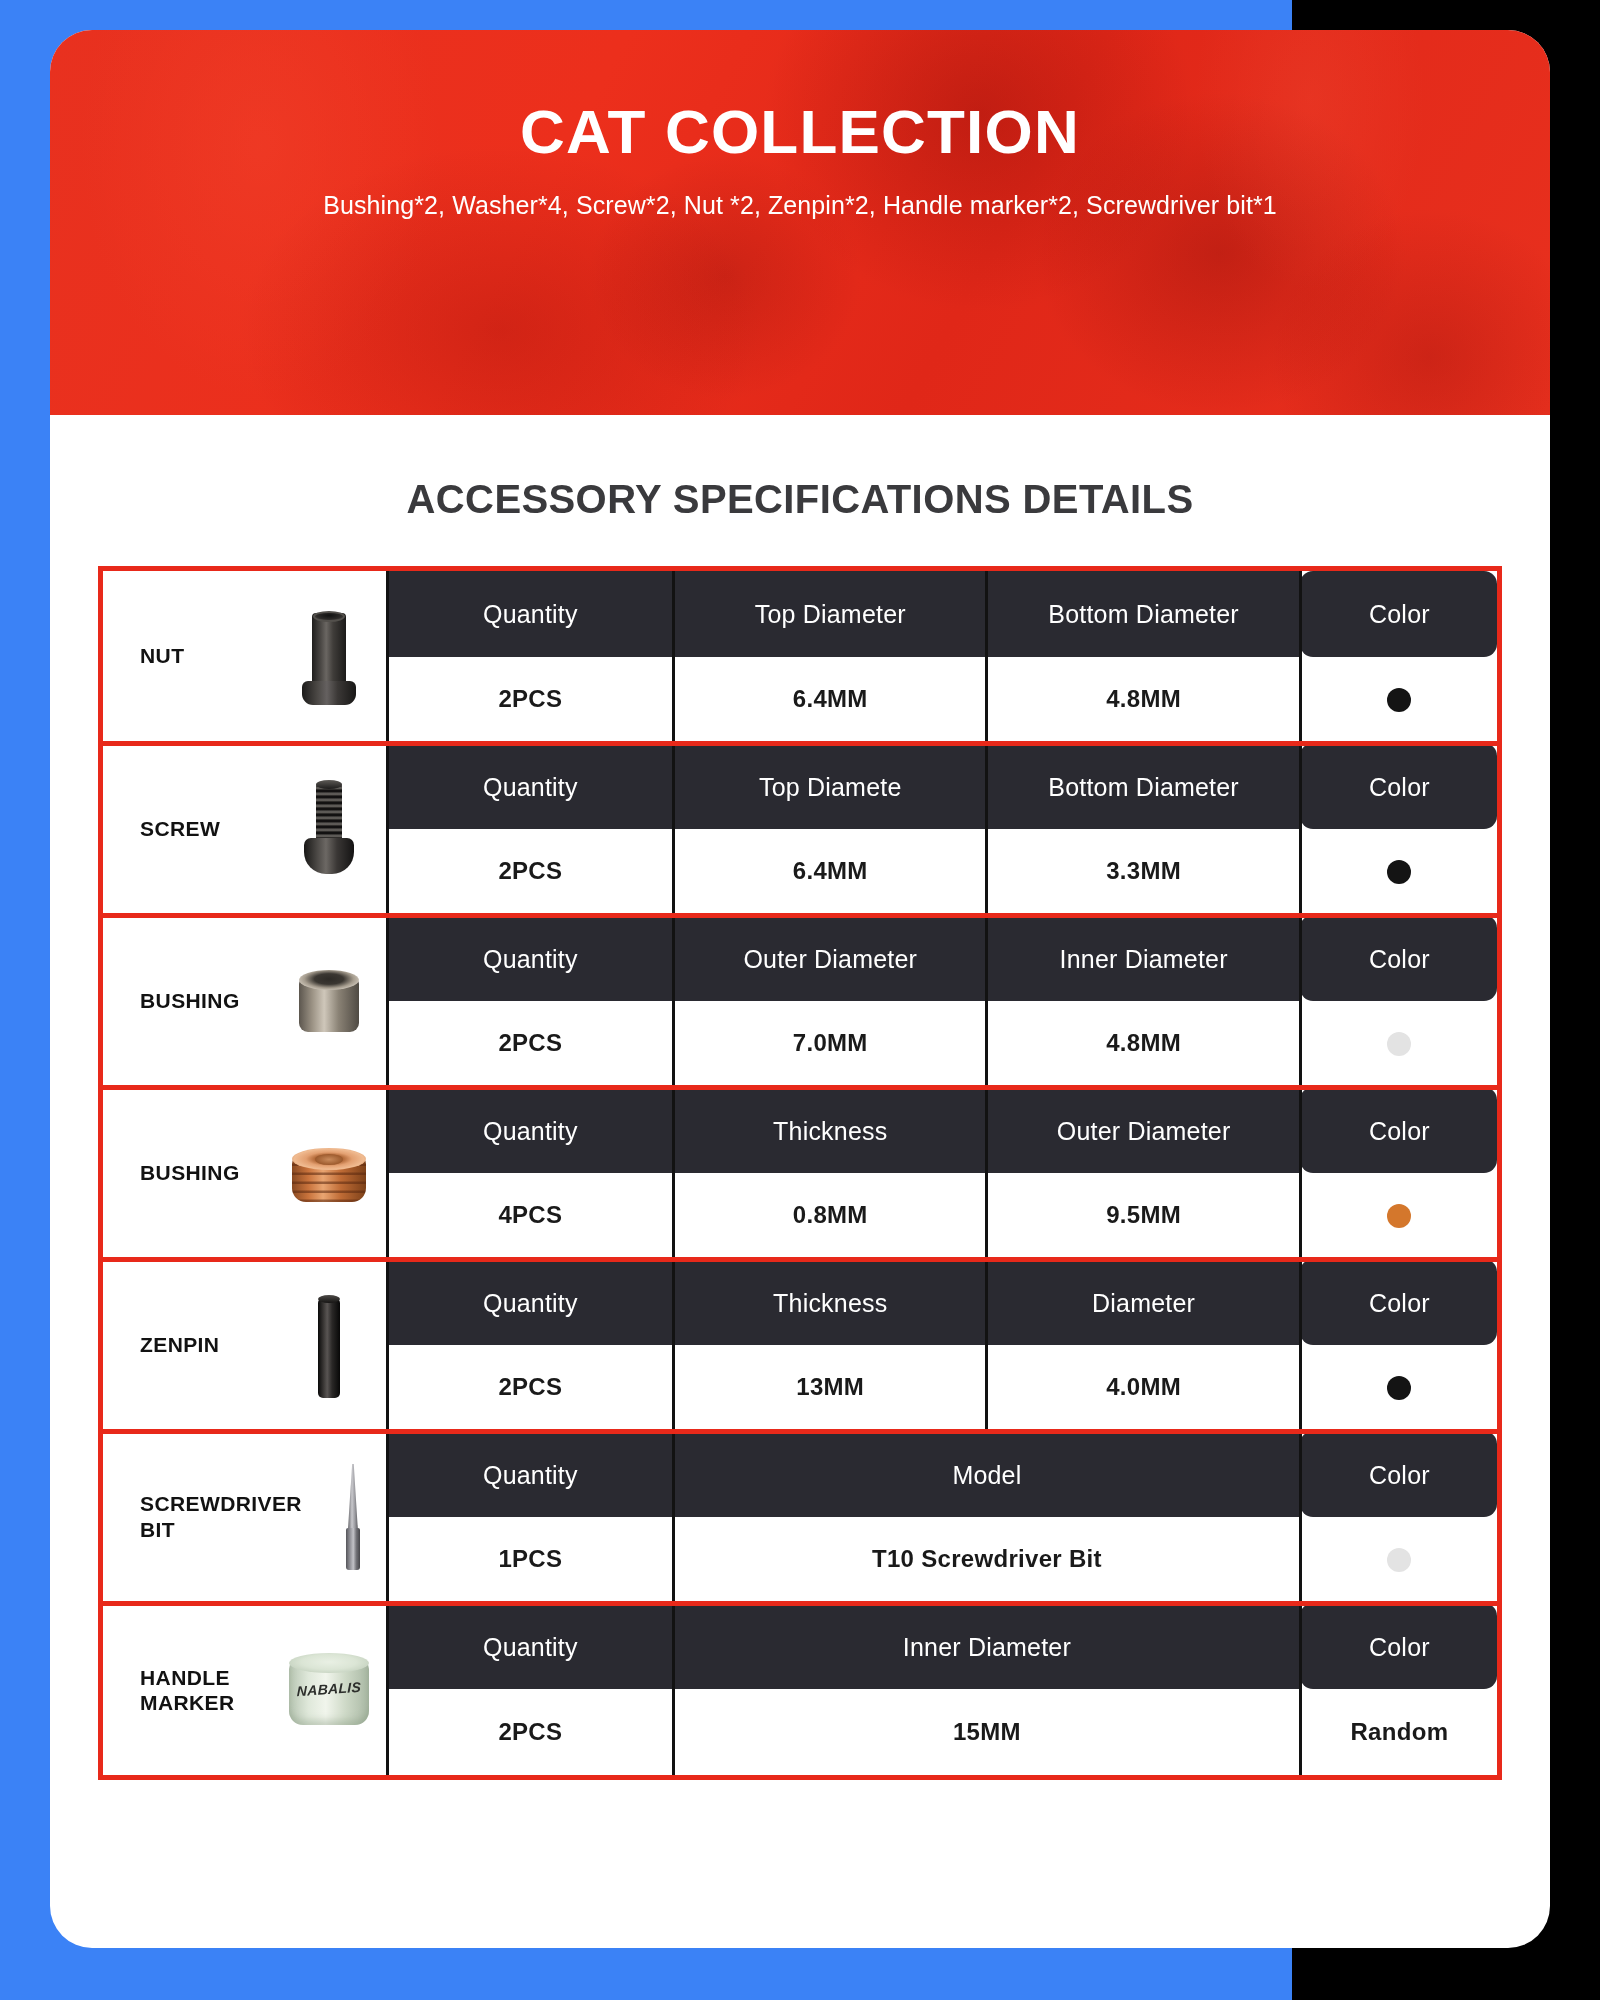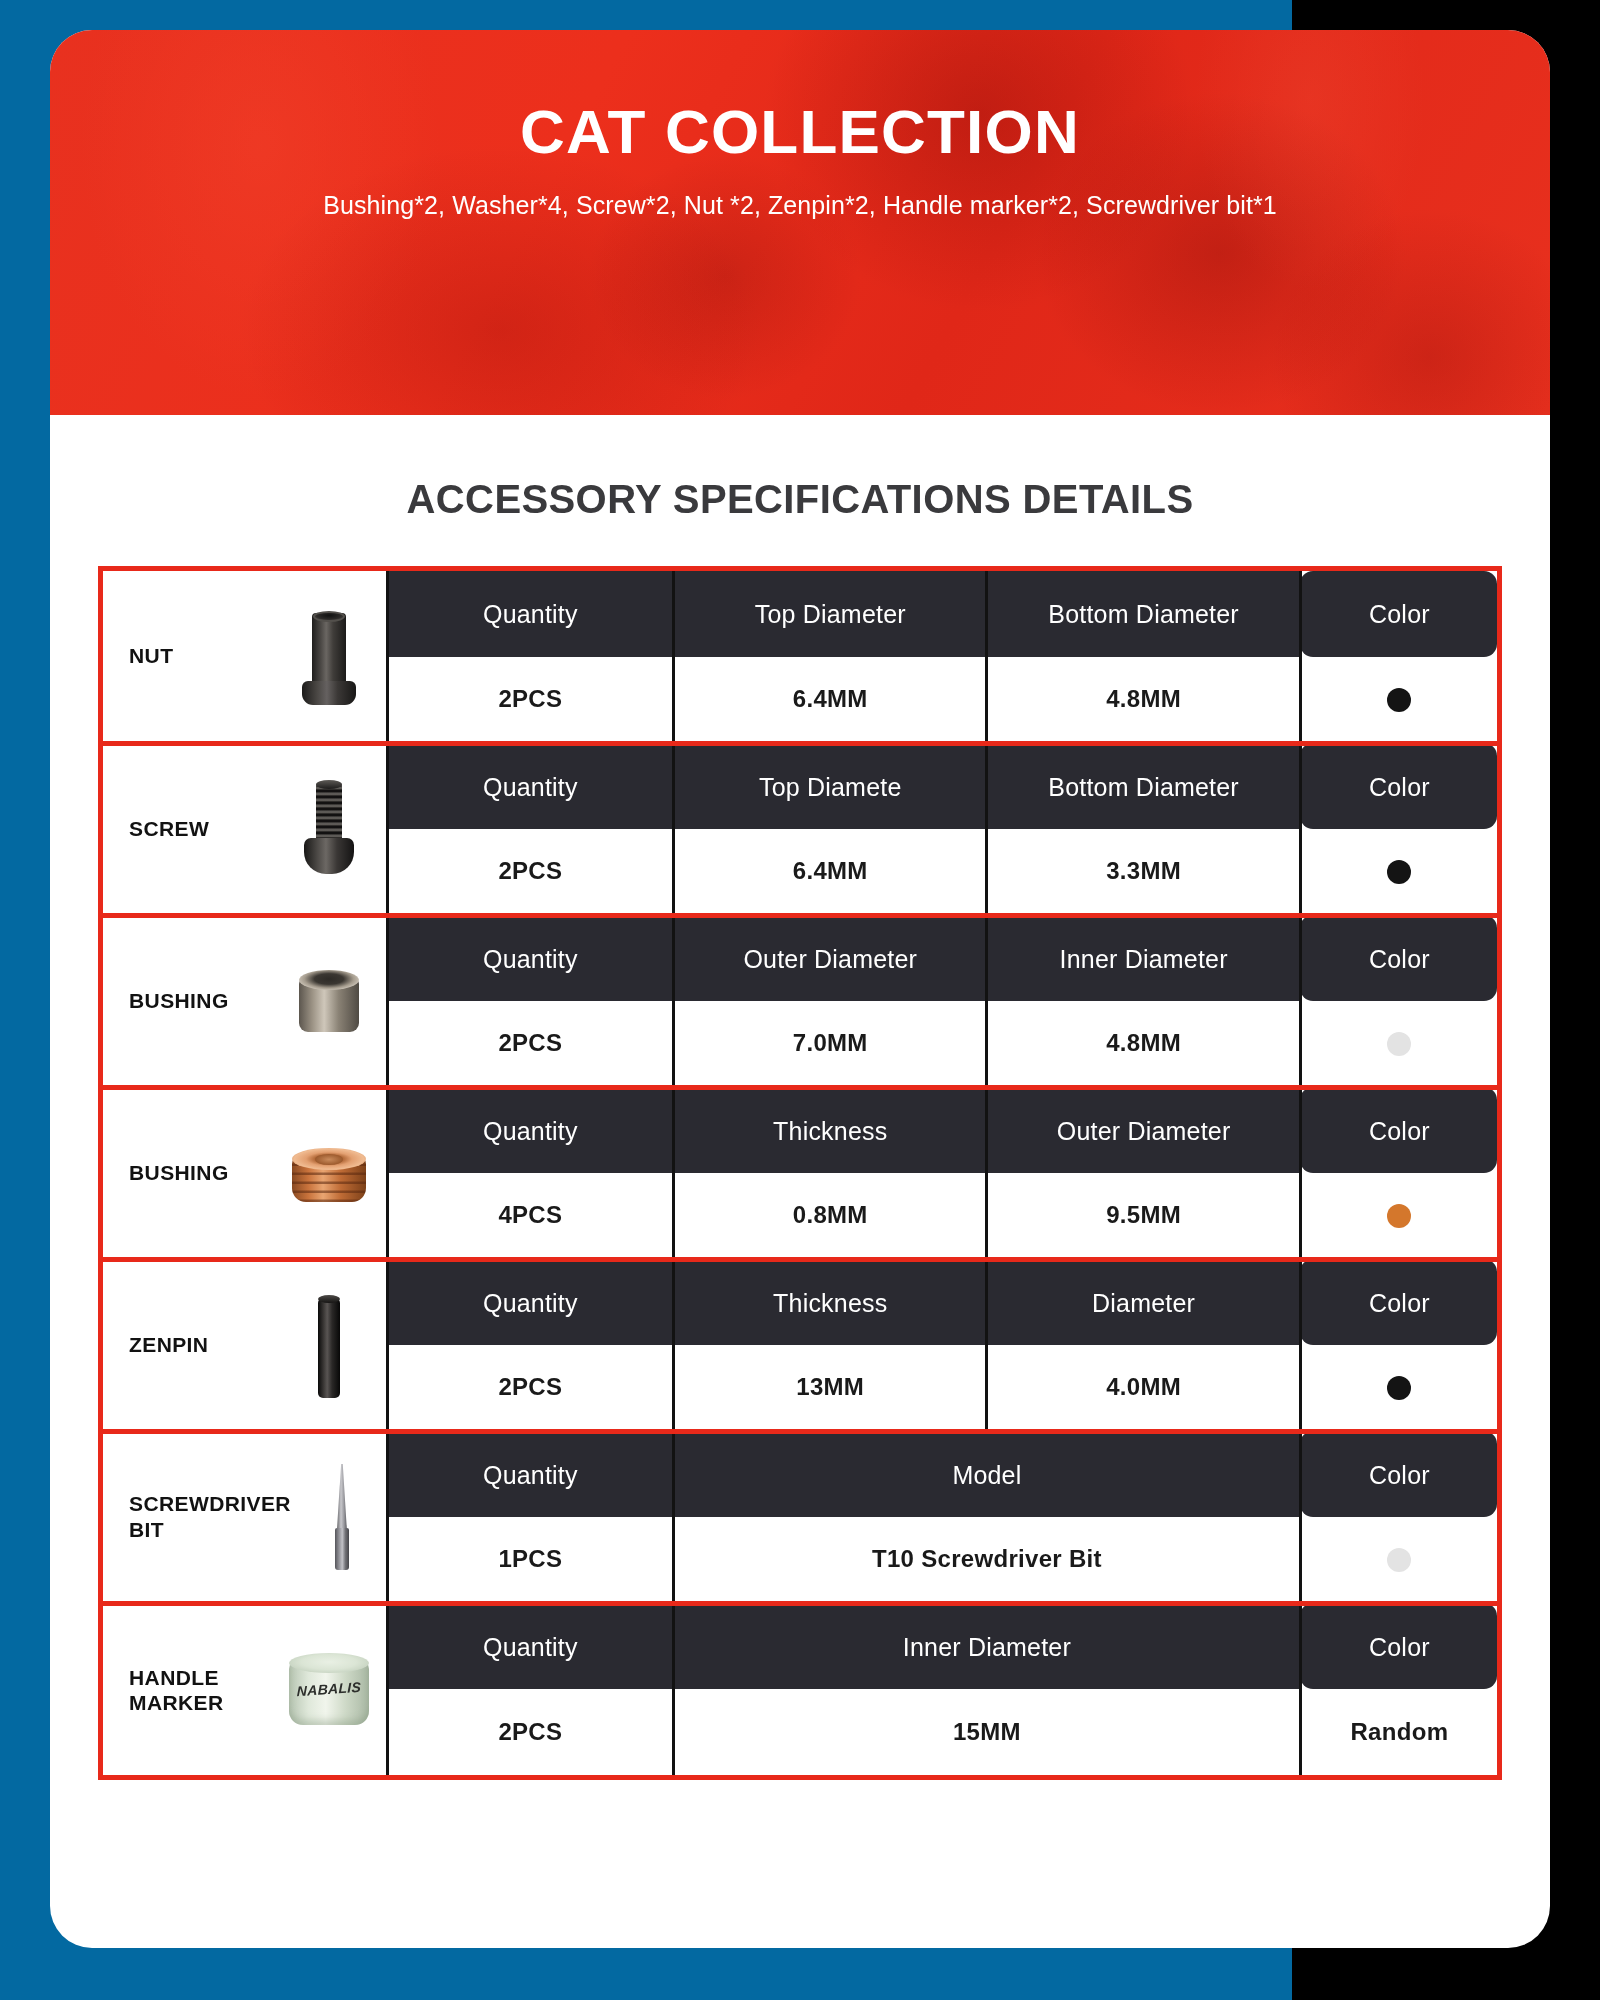--- a/index.html
+++ b/index.html
@@ -9,21 +9,21 @@
     height: 2000px;
     background: #000000;
     font-family: "Liberation Sans", sans-serif;
     overflow: hidden;
   }
 
   .page {
     position: relative;
     width: 1292px;
     height: 2000px;
-    background: #0369a1;
+    background: #3b82f6;
   }
 
   
   .card {
     position: absolute;
     left: 50px;
     top: 30px;
     width: 1500px;
     height: 1918px;
     background: #ffffff;
@@ -116,21 +116,21 @@
   table.spec col.c-mid2   { width: 290px; }
   table.spec col.c-color  { width: 182px; }
 
   tbody.part-group { border-bottom: 5px solid #e8291a; }
   tbody.part-group:last-child { border-bottom: none; }
 
   td.label-cell {
     border-right: 3px solid #121212;
     background: #ffffff;
     vertical-align: middle;
-    padding: 0 14px 0 26px;
+    padding: 0 14px 0 37px;
     position: relative;
   }
   .label-flex {
     display: flex;
     align-items: center;
     justify-content: space-between;
     height: 100%;
     gap: 8px;
   }
   .part-name {

